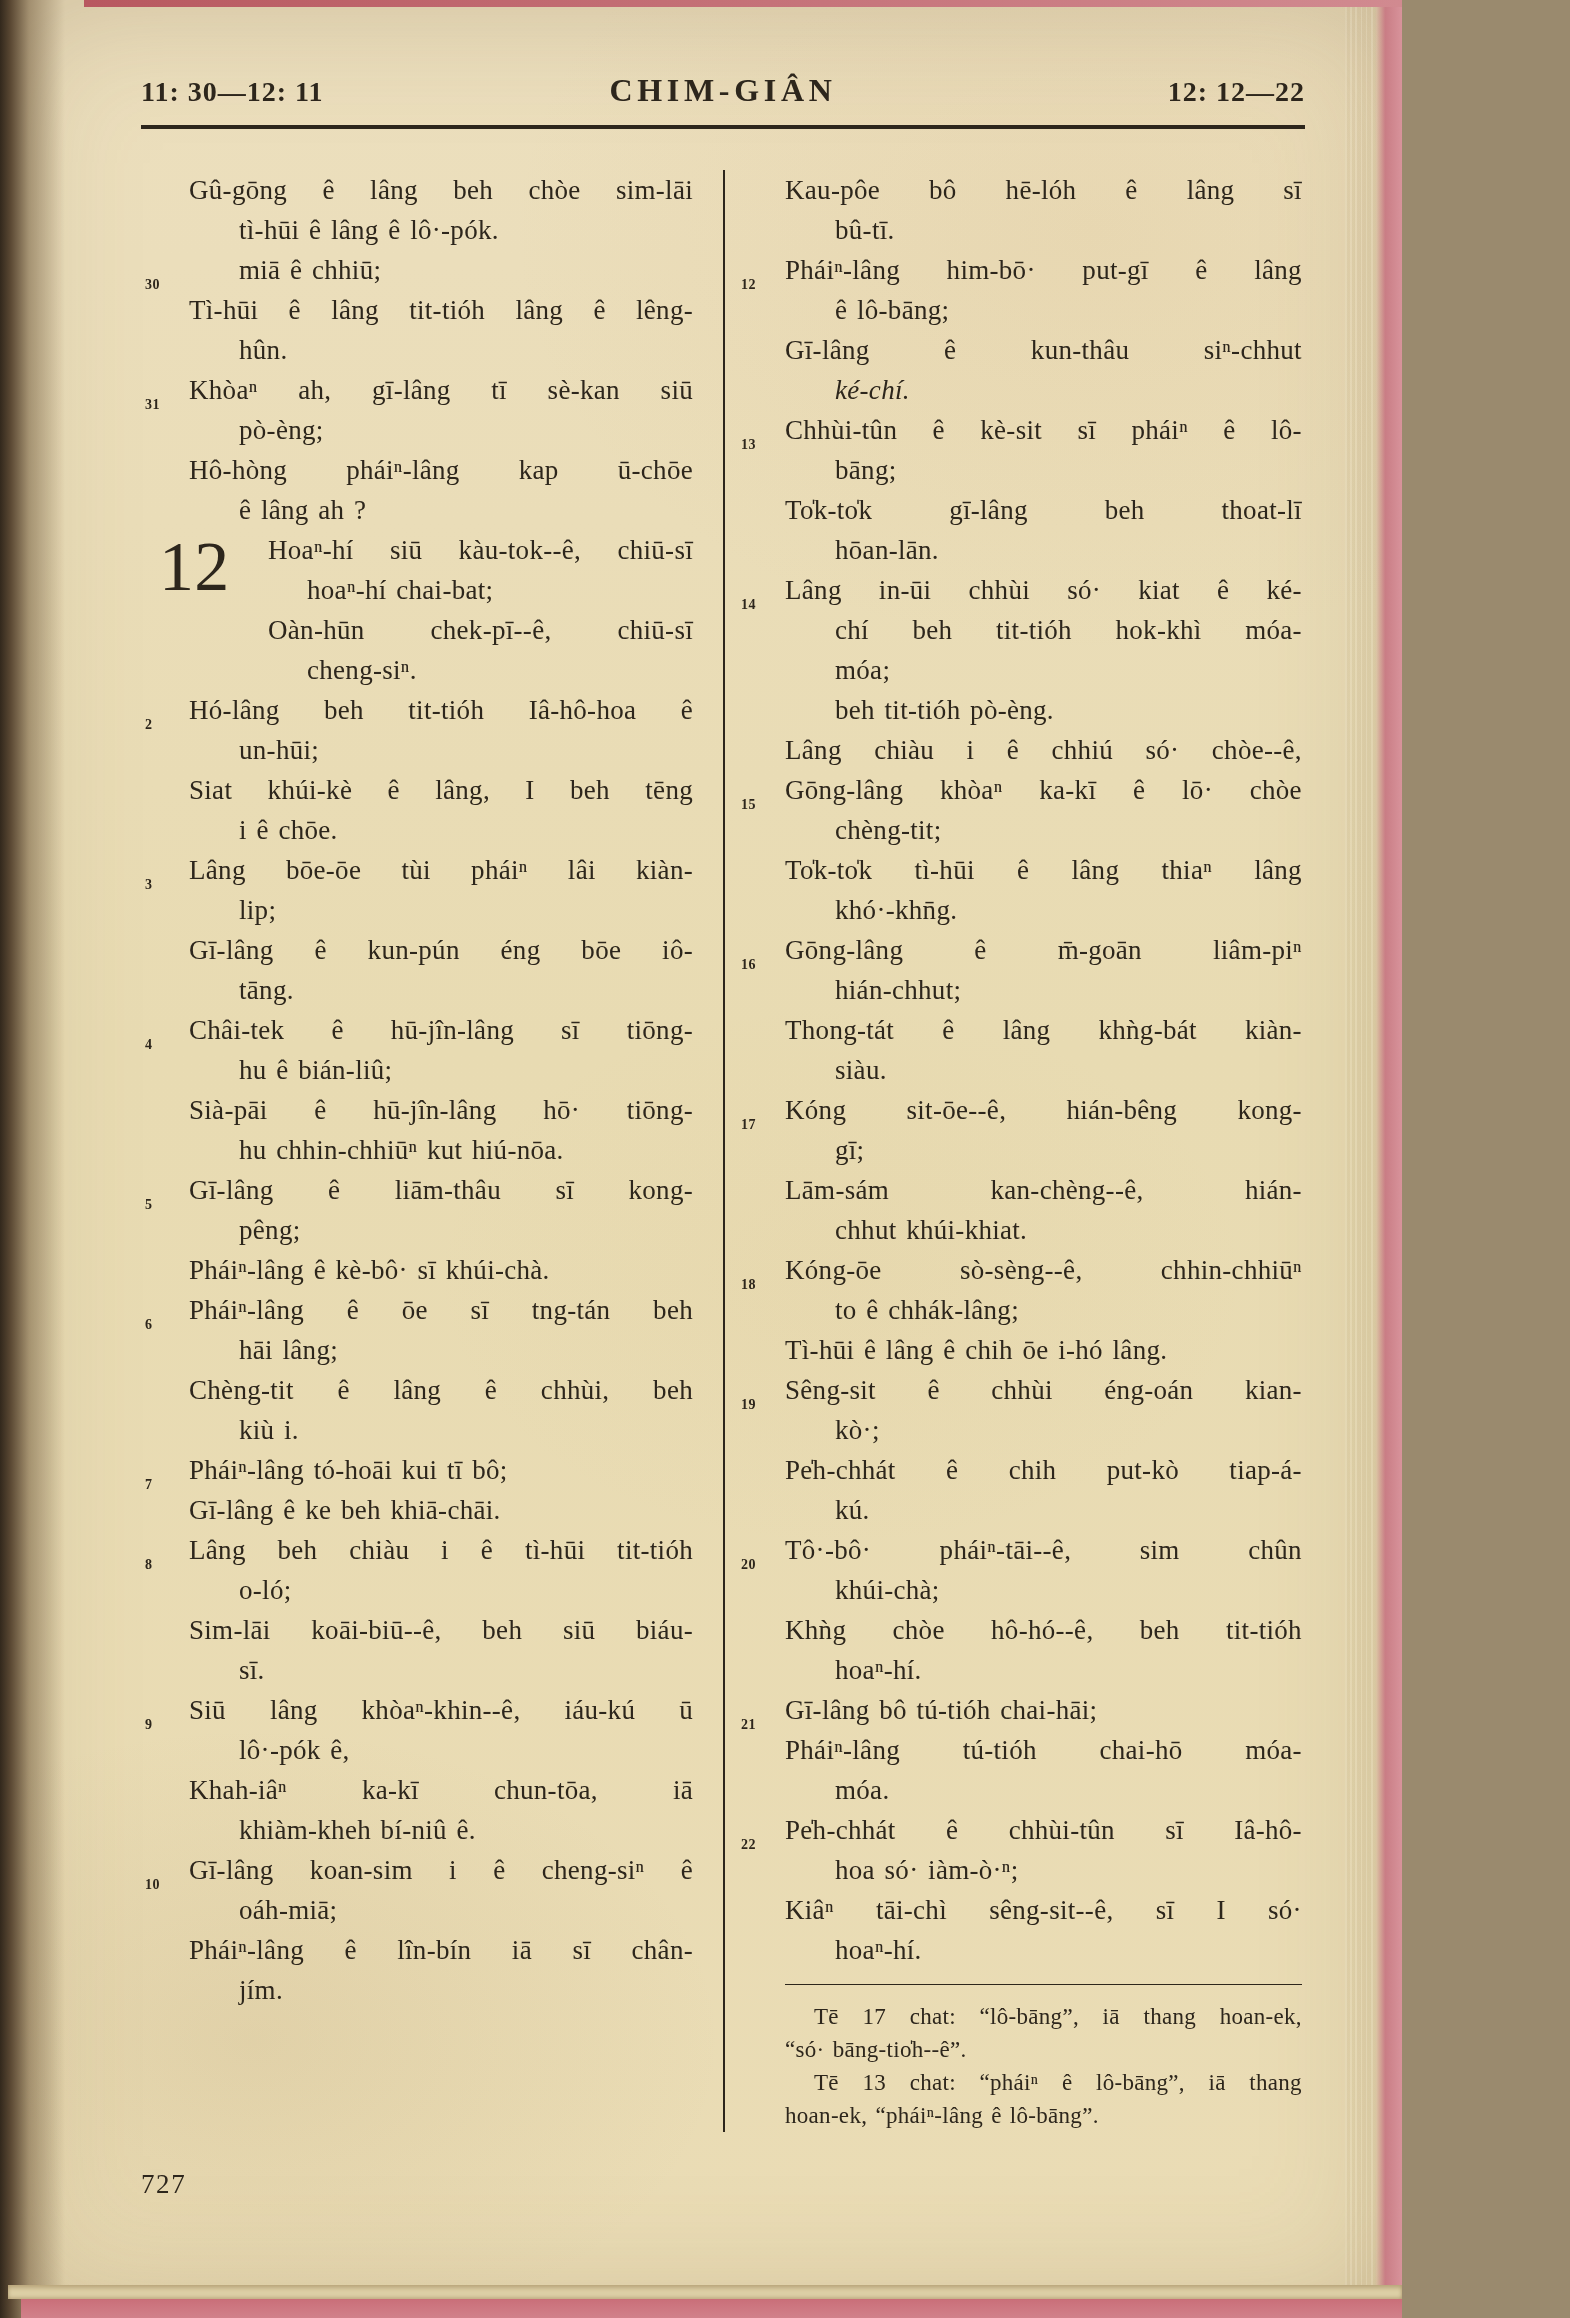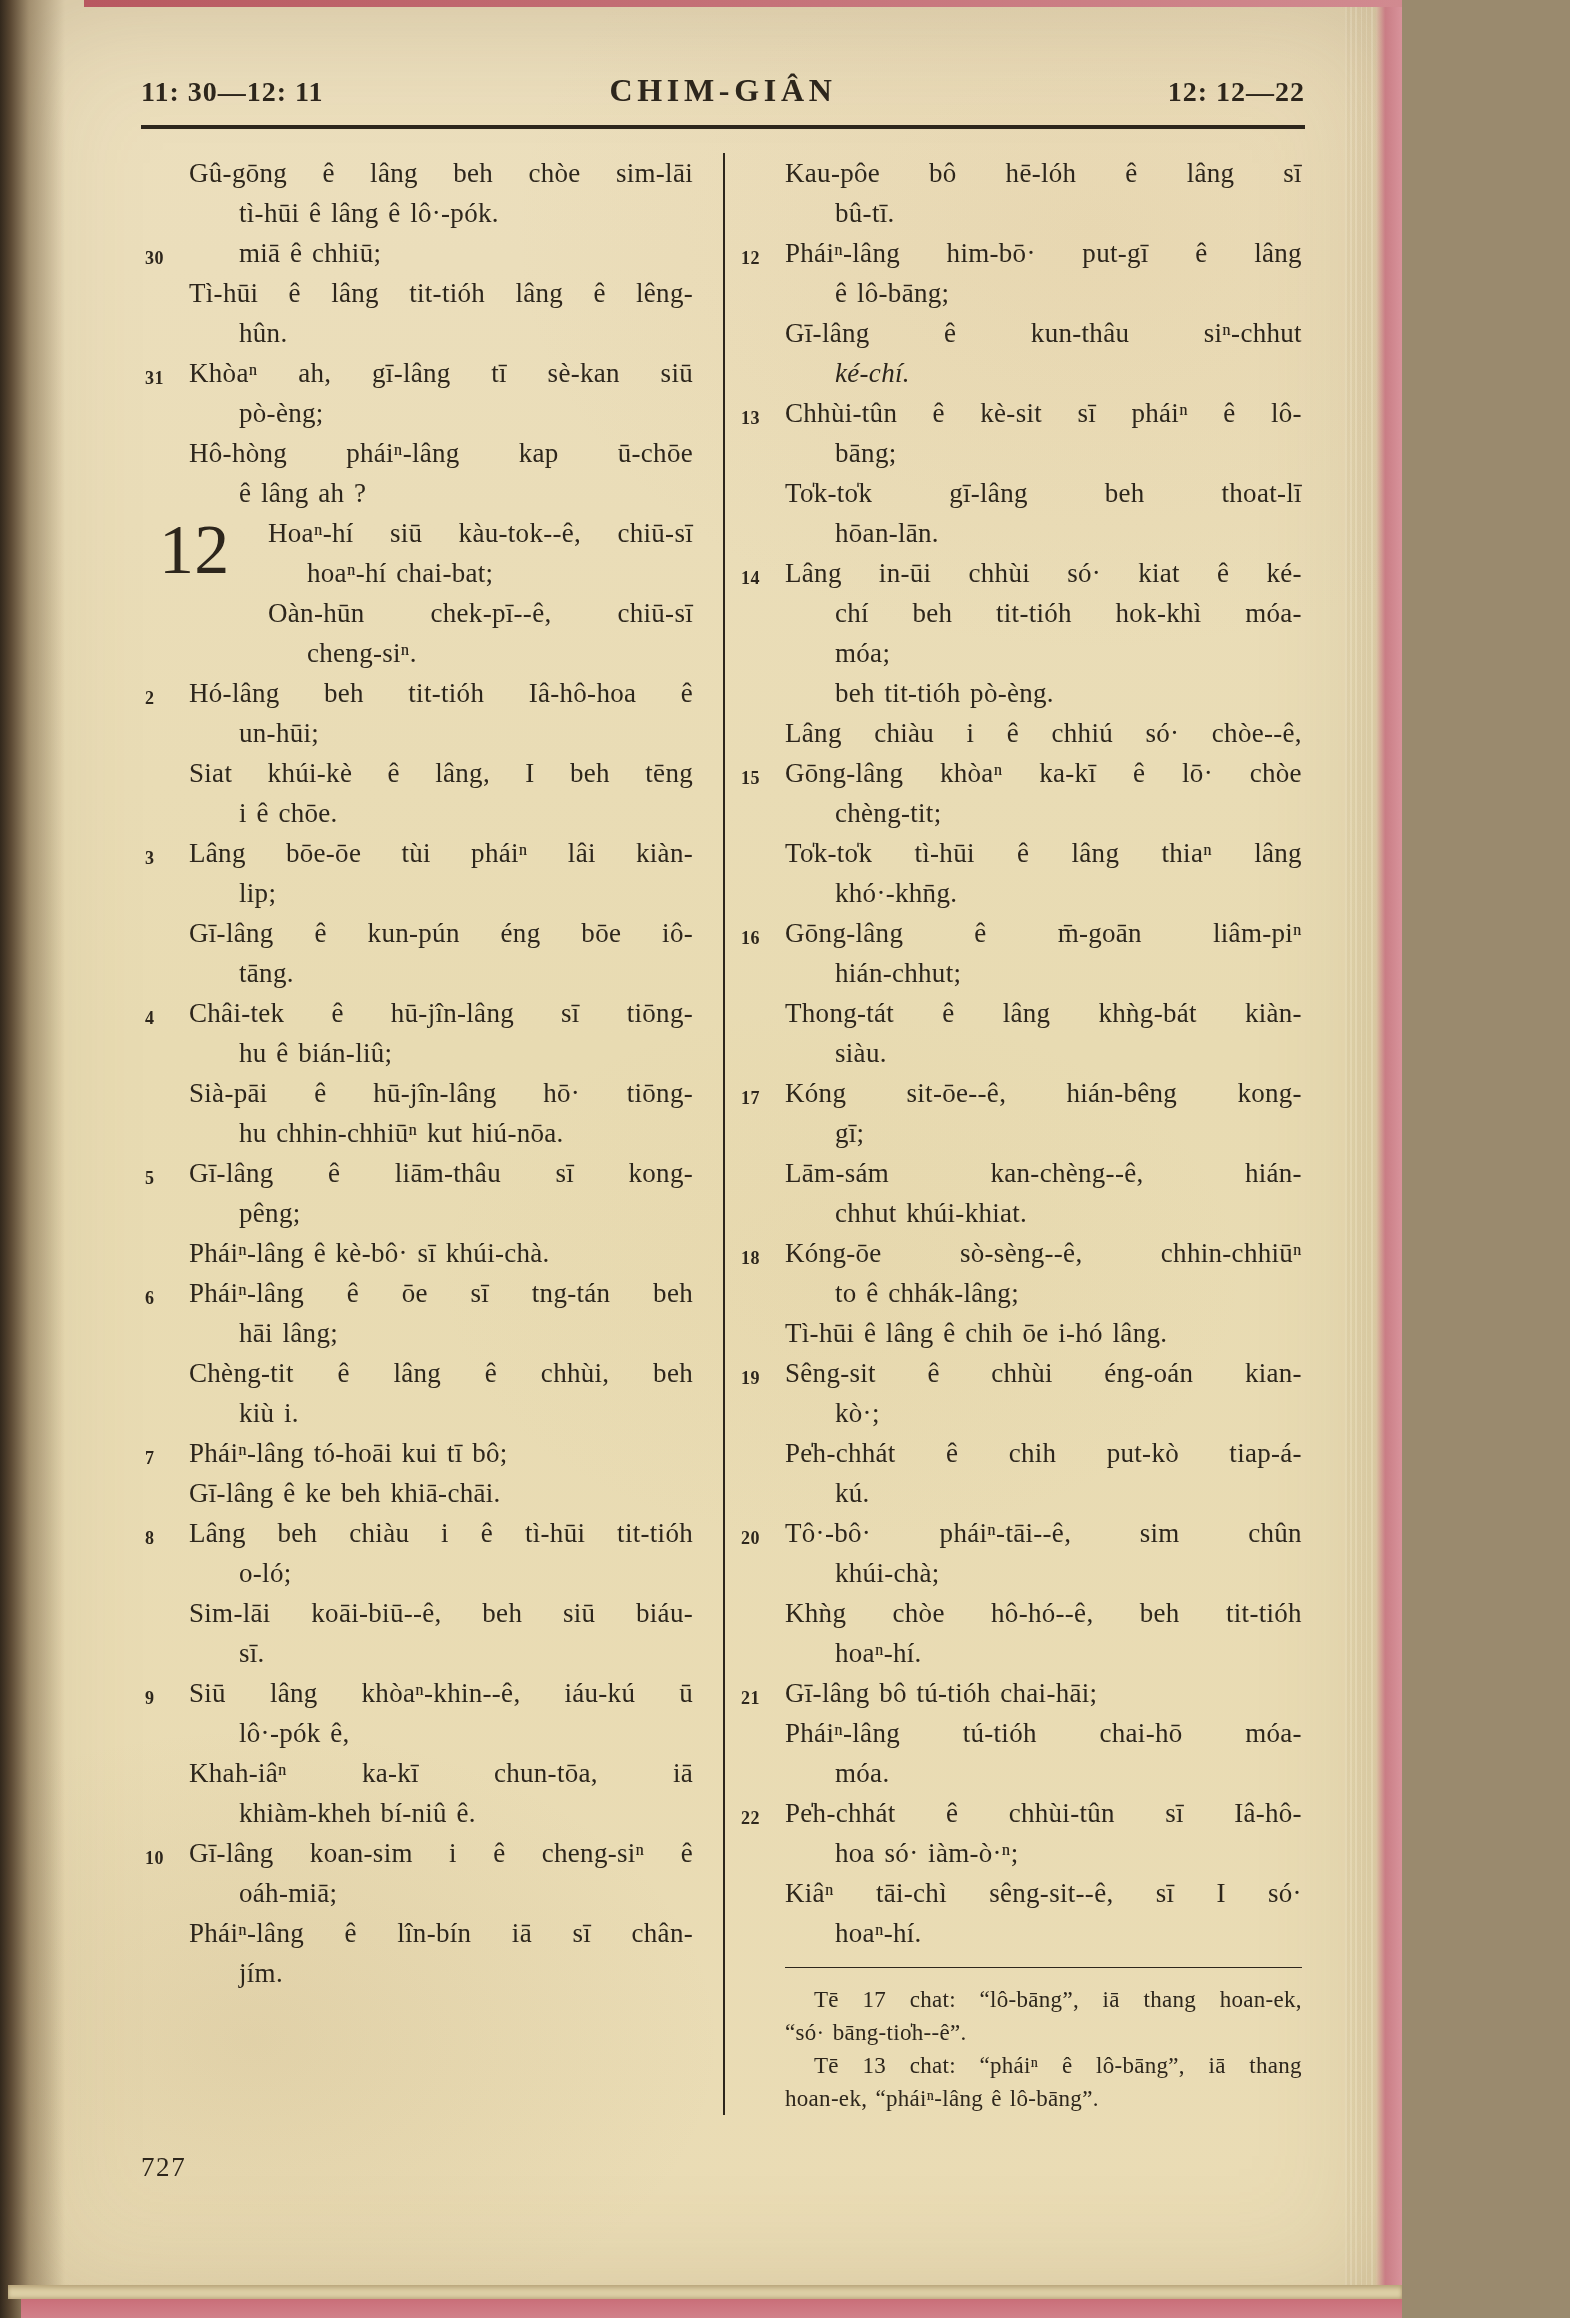--- a/index.html
+++ b/index.html
@@ -25,26 +25,26 @@
   }
   .content{position:absolute;left:141px;right:97px;top:0;}
   .header{
     margin-top:72px;display:grid;grid-template-columns:1fr auto 1fr;align-items:baseline;
     font-weight:700;font-size:28px;letter-spacing:1px;
   }
   .header .range-left{justify-self:start;}
   .header .range-right{justify-self:end;}
   .header .title{justify-self:center;font-size:32px;letter-spacing:4.7px;}
   .rule{margin-top:15.7px;border-top:4.7px solid var(--ink);}
-  .cols{display:flex;align-items:stretch;margin-top:24px;justify-content:center;}
+  .cols{display:flex;align-items:stretch;margin-top:41px;justify-content:center;}
   .col{width:50%;box-sizing:border-box;font-size:27px;line-height:40px;letter-spacing:0.3px;word-spacing:2.6px;}
   .col-left{padding-left:48px;padding-right:30px;}
   .col-right{border-left:2.1px solid var(--ink);padding-left:60px;padding-right:3.1px;}
   .block{position:relative;}
-  .vnum{position:absolute;left:-44px;top:5px;font-size:18px;font-weight:700;letter-spacing:0.5px;}
+  .vnum{position:absolute;left:-44px;top:15px;font-size:14px;font-weight:700;letter-spacing:0.5px;}
   .line{min-height:40px;}
   .line.i1{padding-left:50px;}
   .j{text-align:justify;text-align-last:justify;}
   .it{font-style:italic;}
   .chapter-block{position:relative;}
   .chapter-block .chap-num{position:absolute;left:-30px;top:-3.1px;font-size:70px;line-height:79px;font-weight:400;}
   .chapter-block .line.i0{padding-left:79px;}
   .chapter-block .line.i1{padding-left:118px;}
   .fn{margin-top:14.7px;border-top:1.6px solid var(--ink);padding-top:14.7px;font-size:23px;line-height:33px;word-spacing:2.1px;}
   .fn .line{min-height:33px;padding-left:0;}

